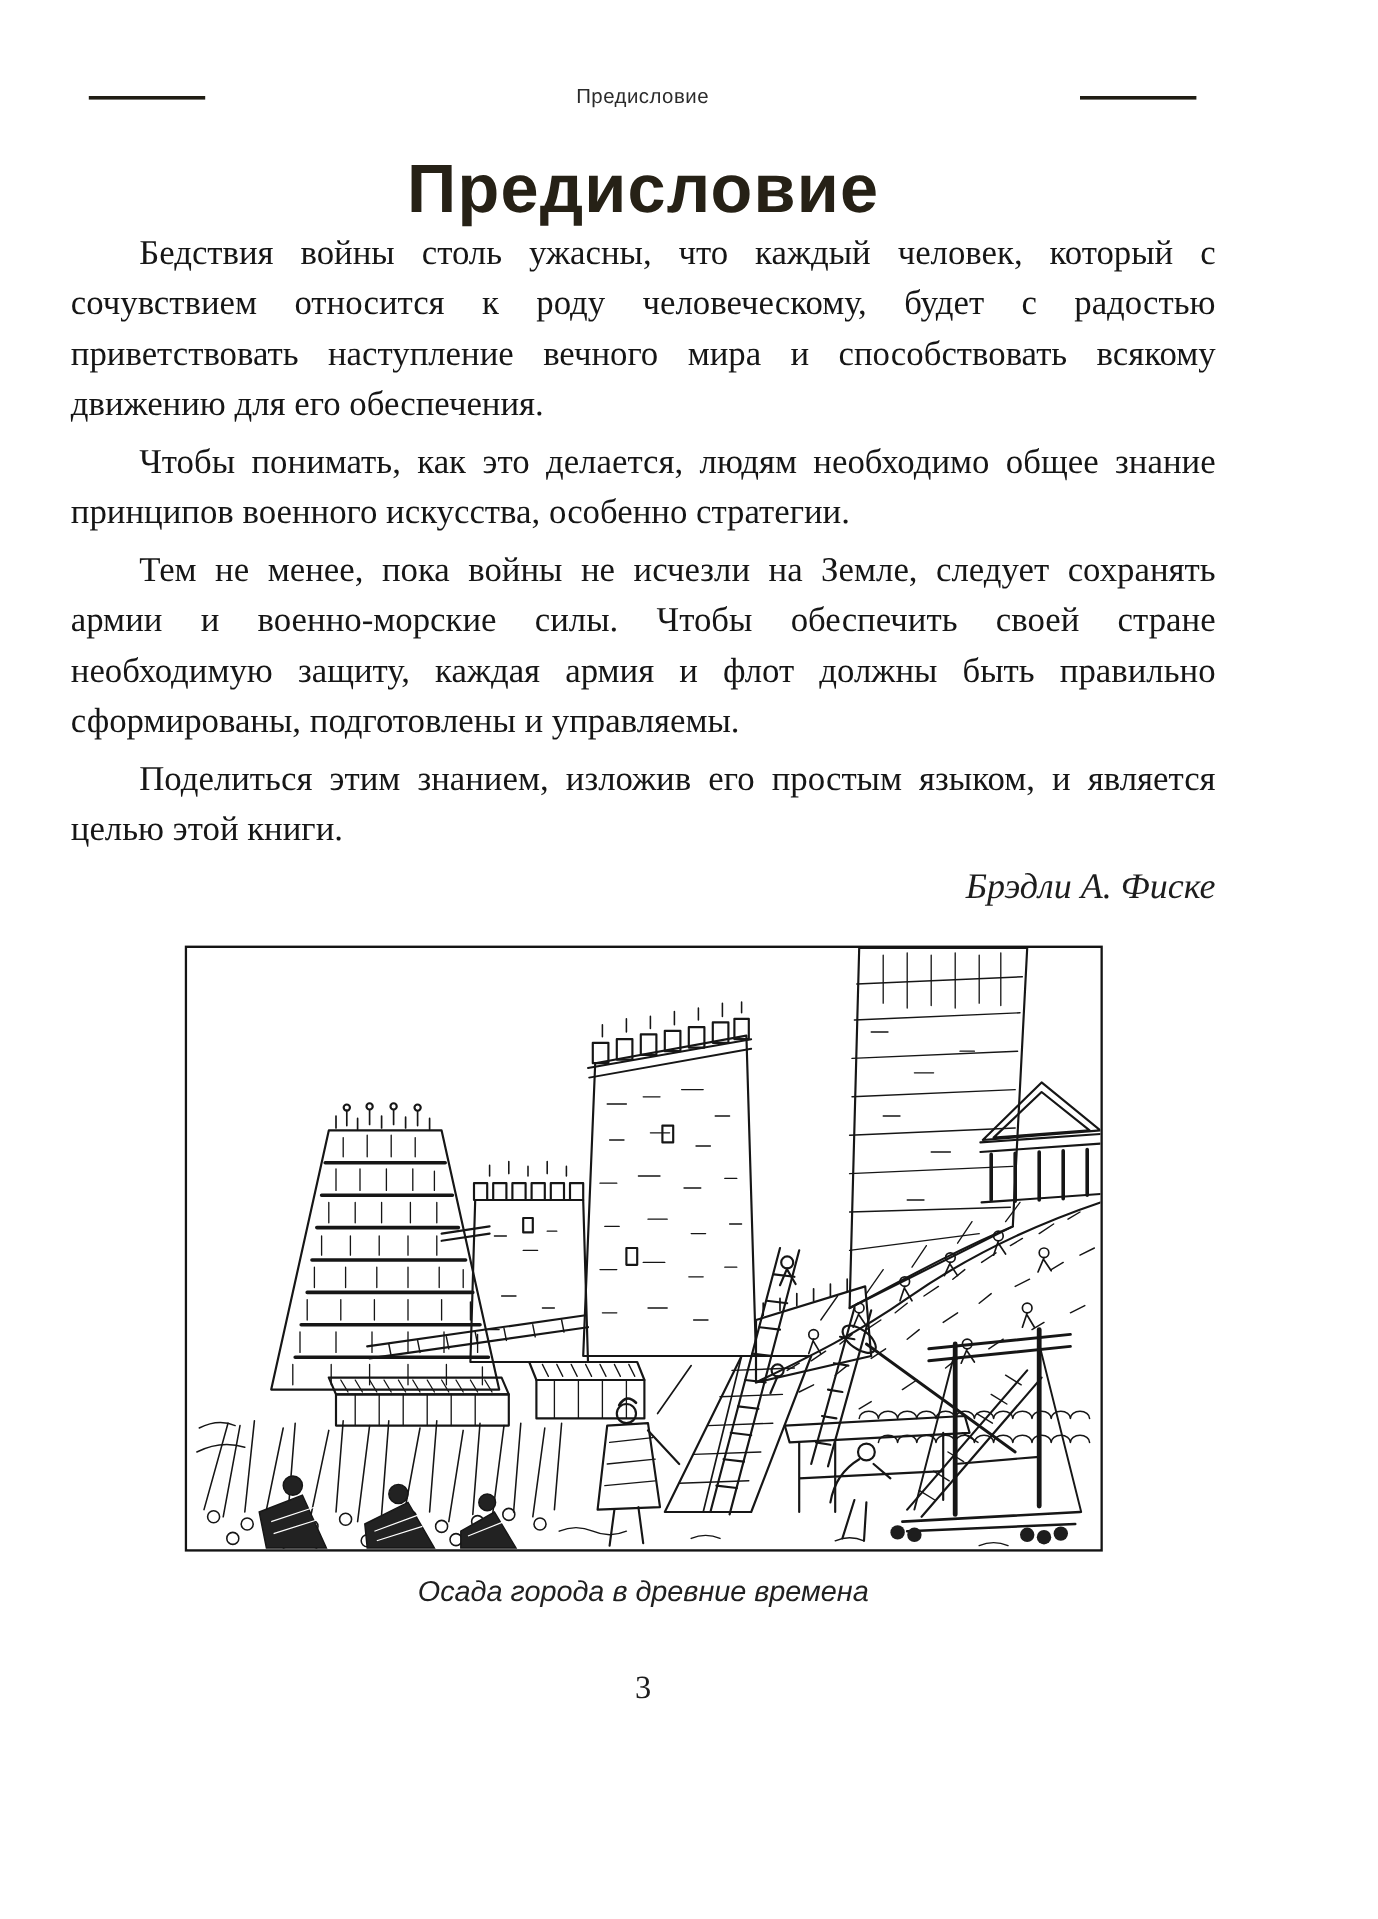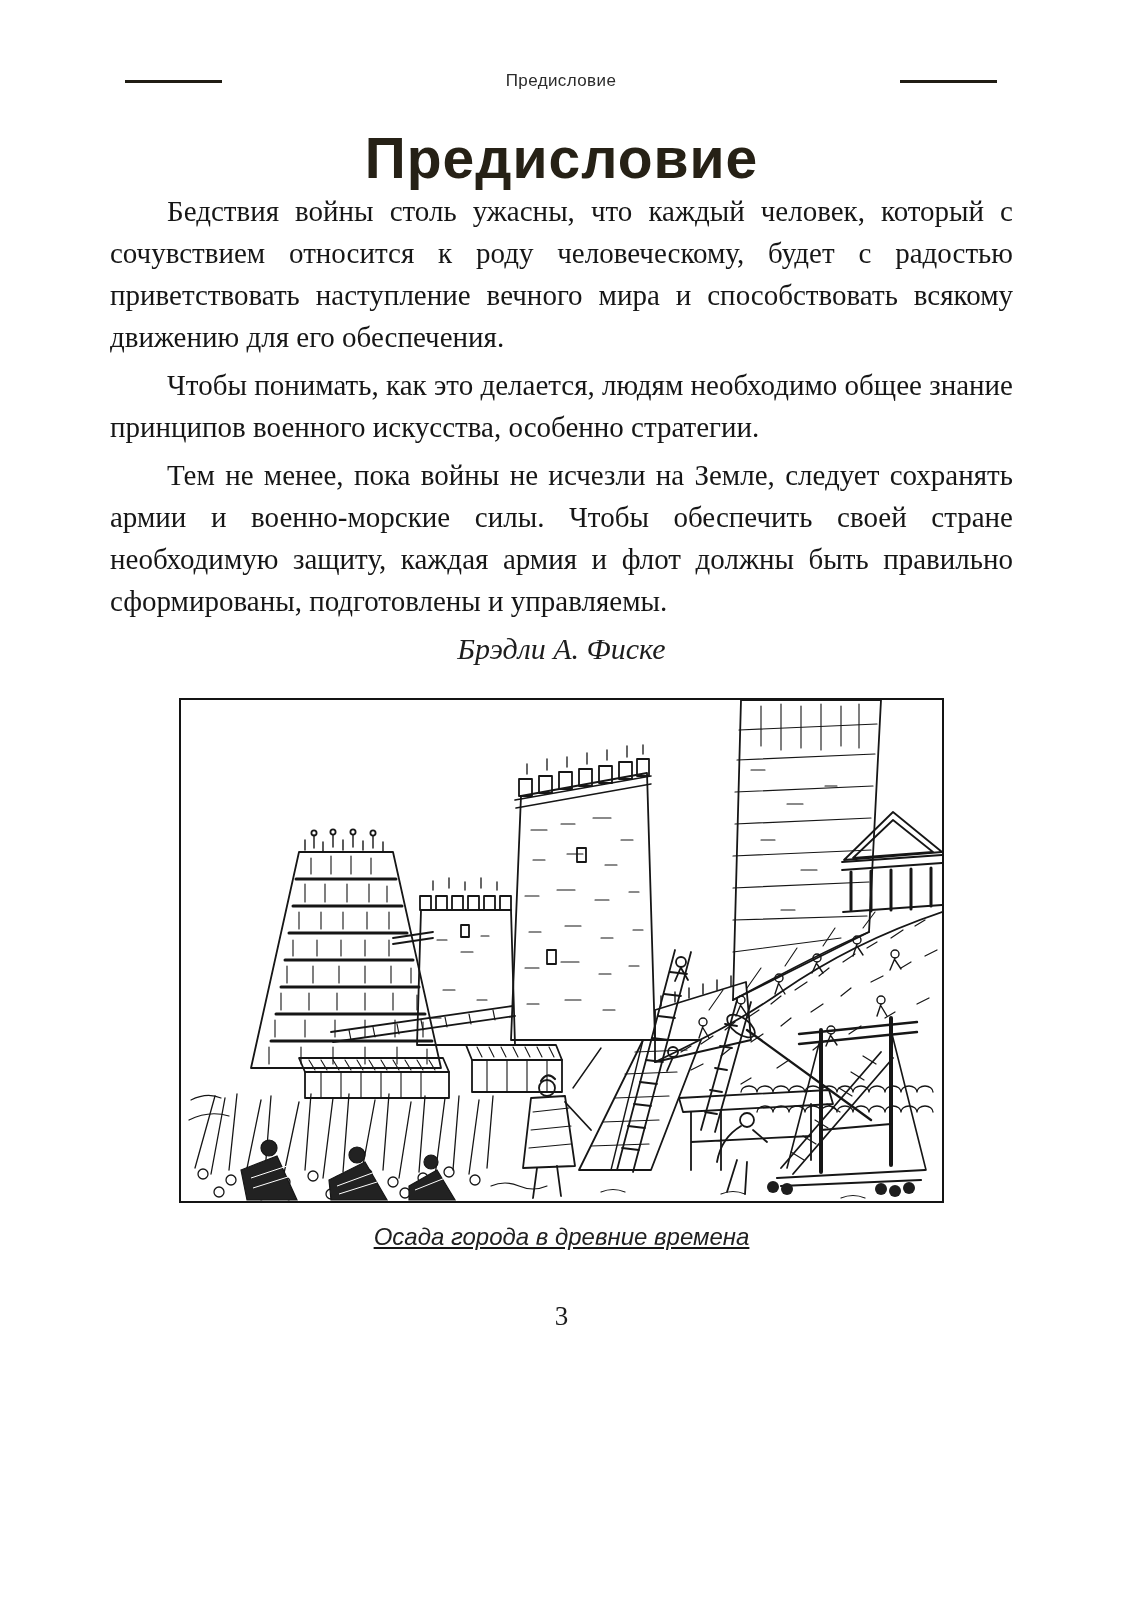--- a/index.html
+++ b/index.html
@@ -1,18 +1,18 @@
 <!DOCTYPE html>
 <html lang="ru"><head>
 <meta charset="utf-8">
 <style>
   html,body { margin:0; padding:0; background:#ffffff; }
   .page {
     position:relative; width:1148px; height:1599px; margin:0 auto;
-    background:#ffffff; box-sizing:border-box; padding:0 135px 0 110px;
+    background:#ffffff; box-sizing:border-box; padding:0 135px 0 59px;
     overflow:hidden; color:#151515;
   }
   .running-header { display:flex; align-items:center; margin-top:70px; height:22px; }
   .rule { height:3px; background:#201d14; width:97px; flex:0 0 auto; }
   .rule.left  { margin-left:15px; }
   .rule.right { margin-right:16px; }
   .running-title {
     flex:1 1 auto; text-align:center;
     font-family:"Liberation Sans", sans-serif; font-size:17px;
     color:#2b2b2b; letter-spacing:0.4px;
@@ -21,25 +21,25 @@
     margin:36px 0 0; text-align:center;
     font-family:"Liberation Sans", sans-serif; font-weight:bold;
     font-size:57px; line-height:1.08; color:#262116; letter-spacing:1px;
   }
   .body-text {
     font-family:"Liberation Serif", serif; font-size:29px; line-height:1.45;
     text-align:justify; color:#161616;
   }
   .body-text p { margin:0 0 6px; text-indent:57px; hyphens:manual; }
   .attribution {
-    margin-top:10px; text-align:center;
+    margin-top:10px; text-align:right;
     font-family:"Liberation Serif", serif; font-style:italic;
     font-size:30px; color:#1d1d1d;
   }
-  figure.illustration { margin:32px auto 0; width:765px;text-decoration:underline; }
+  figure.illustration { margin:32px auto 0; width:765px; }
   .illustration-frame { border:2px solid #141414; background:#ffffff; line-height:0; }
   .illustration-frame svg { display:block; }
   figcaption {
     margin-top:20px; text-align:center;
     font-family:"Liberation Sans", sans-serif; font-style:italic;
     font-size:24px; color:#202020;
   }
   .page-number {
     margin-top:50px; text-align:center;
     font-family:"Liberation Serif", serif; font-size:27px; color:#1d1d1d;
@@ -55,20 +55,21 @@
     <span class="running-title">Предисловие</span>
     <span class="rule right"></span>
   </header>
 
   <h1 class="chapter-title">Предисловие</h1>
 
   <div class="body-text">
     <p>Бедствия войны столь ужасны, что каждый человек, ко­торый с сочувствием относится к роду человеческому, будет с радостью приветствовать наступление вечного мира и спо­собствовать всякому движению для его обеспечения.</p>
     <p>Чтобы понимать, как это делается, людям необходимо об­щее знание принципов военного искусства, особенно стратегии.</p>
     <p>Тем не менее, пока войны не исчезли на Земле, следу­ет сохранять армии и военно-морские силы. Чтобы обеспе­чить своей стране необходимую защиту, каждая армия и флот должны быть правильно сформированы, подготовлены и управляемы.</p>
+    <p>Поделиться этим знанием, изложив его простым языком, и является целью этой книги.</p>
   </div>
 
   <div class="attribution">Брэдли А. Фиске</div>
 
   <figure class="illustration">
     <div class="illustration-frame">
 
       <svg width="761" height="501" viewBox="0 0 761 501" xmlns="http://www.w3.org/2000/svg">
         <rect x="0" y="0" width="761" height="501" fill="#ffffff"></rect>
         <g stroke="#161616" fill="none" stroke-width="1.8" stroke-linecap="round" stroke-linejoin="round">

